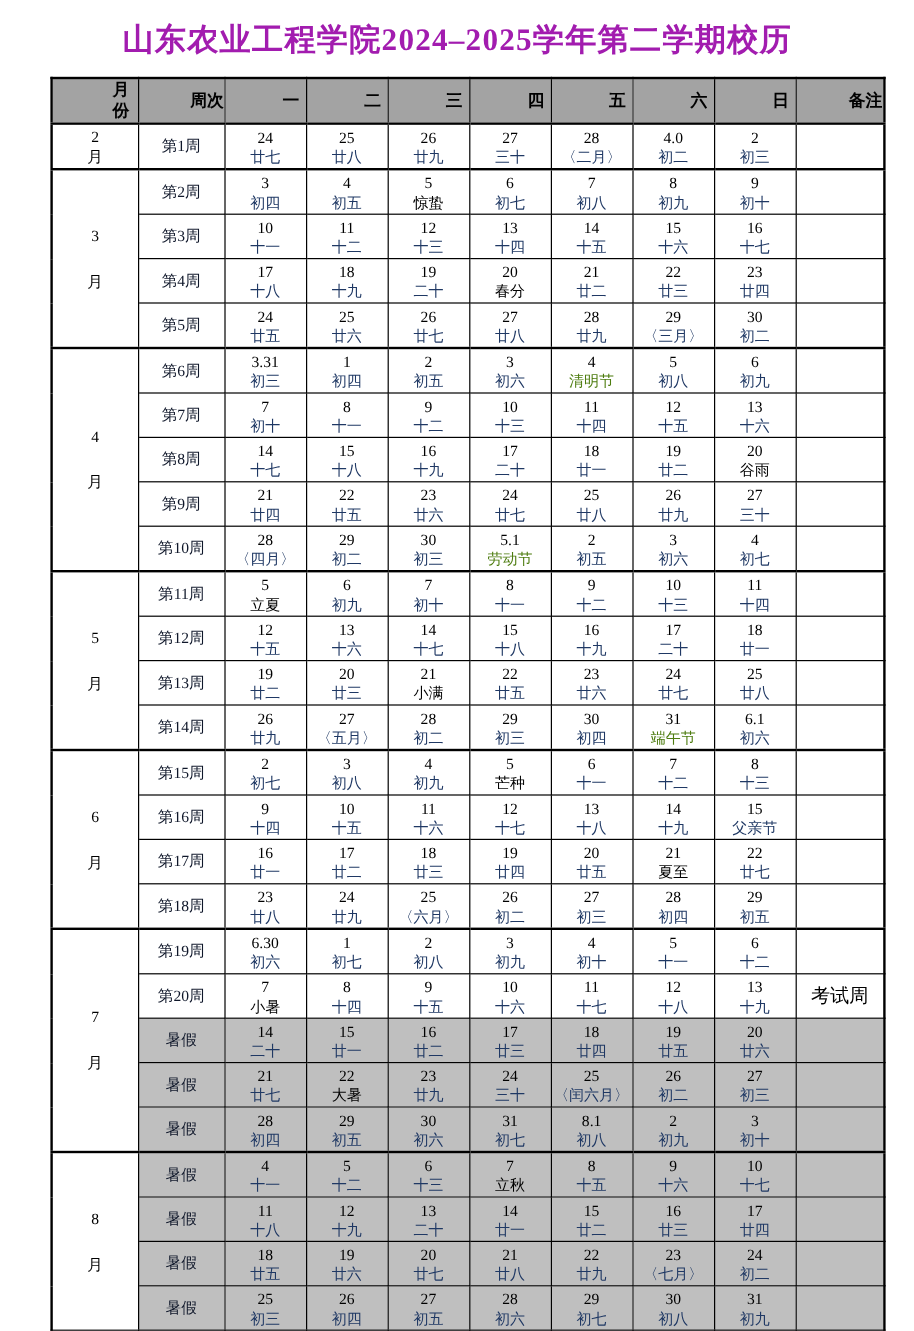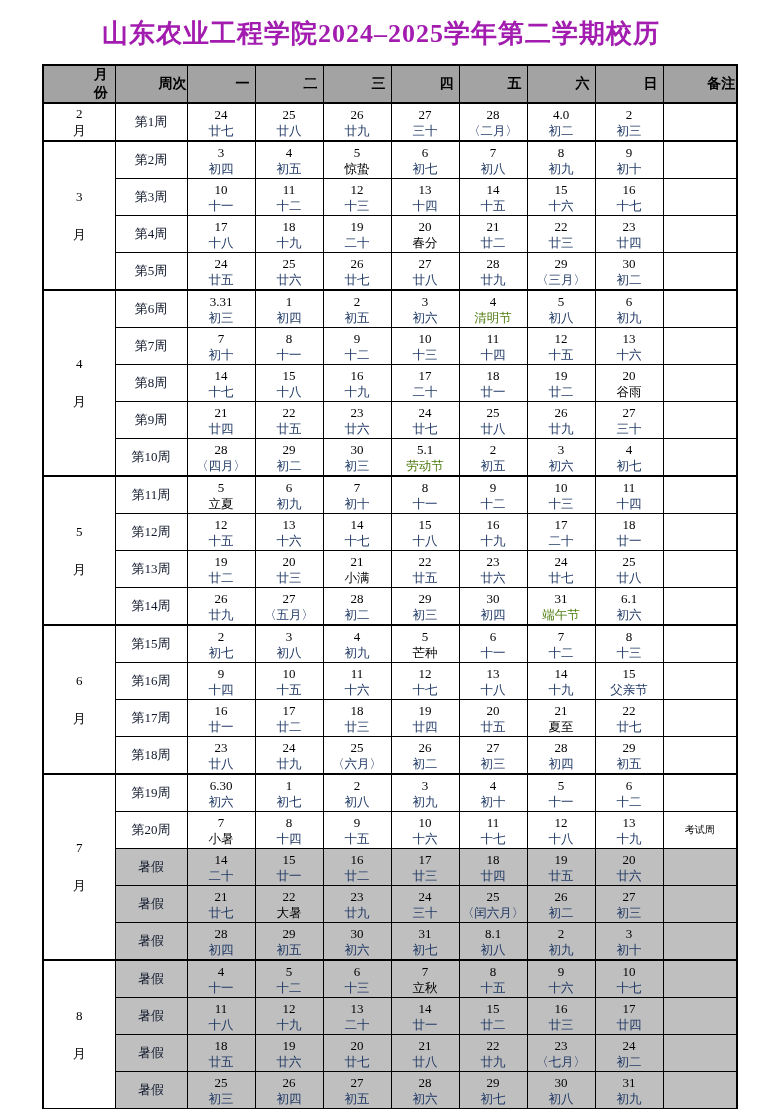--- a/index.html
+++ b/index.html
@@ -25,21 +25,21 @@
     font-size:14px; font-weight:bold; color:#000;
     border-bottom:2px solid #000;
     padding-left:43px;
   }
   tbody td { height:36px; background:#fff; }
   tr.month-start td { border-top:2px solid #000; }
   tr.vacation td:not(.month-cell) { background:#BFBFBF; }
   .month-cell { font-size:13px; color:#000; line-height:17px; }
   .month-cell.tall { line-height:38px; }
   .week-cell { font-size:13px; color:#0f172a; }
-  .remark-cell { font-size:10px; color:#000; }
+  .remark-cell { font-size:16px; color:#000; }
   .day-num { font-size:13px; line-height:17px; color:#000; }
   .day-label { font-size:12.5px; line-height:16px; }
   .t-l, .t-m { color:#1F3864; }
   .t-s { color:#000; }
   .t-h { color:#4d7c0f; }
 </style>
 </head>
 <body>
 
 <div class="title">山东农业工程学院2024–2025学年第二学期校历</div>

